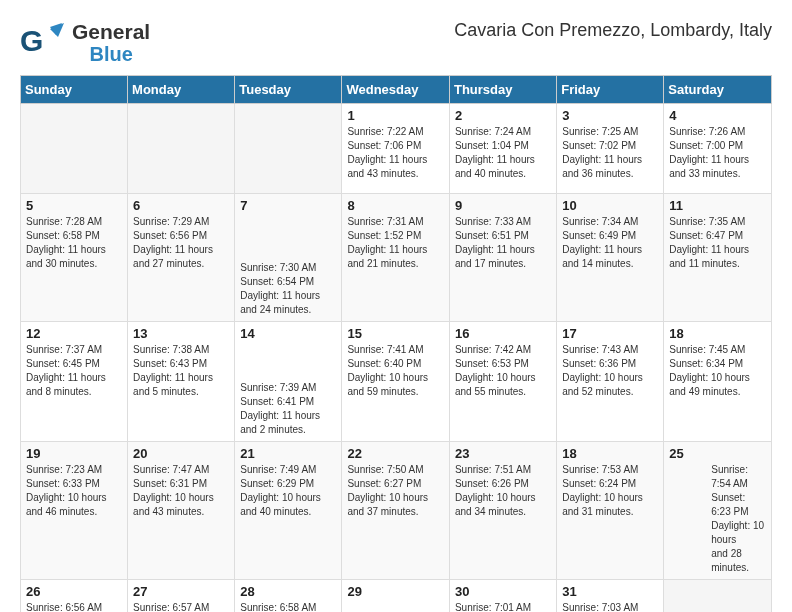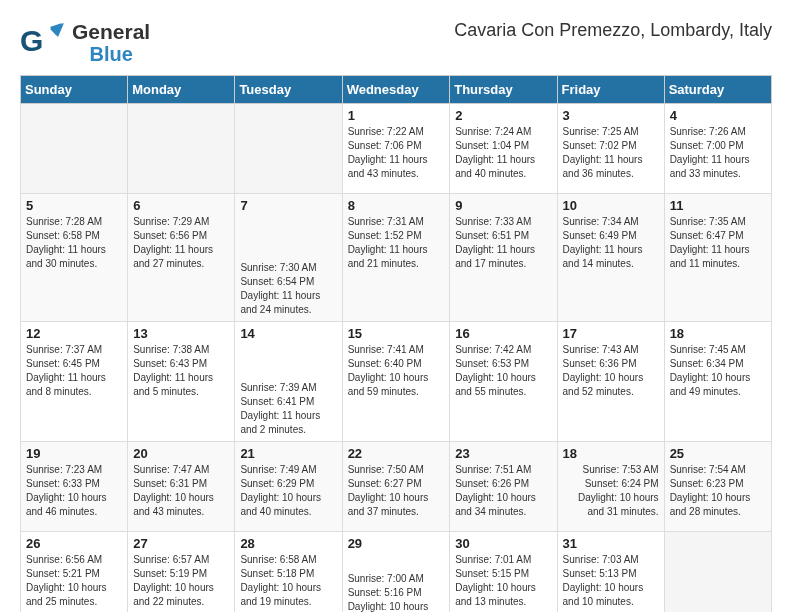--- a/index.html
+++ b/index.html
@@ -287,28 +287,28 @@
         </td>
         <td>
           <span class="day-num">23</span>
           <div class="day-info" style="white-space: pre-line;">Sunrise: 7:51 AM
 Sunset: 6:26 PM
 Daylight: 10 hours
 and 34 minutes.</div>
         </td>
         <td>
           <span class="day-num">18</span>
-          <div class="day-info" style="white-space: pre-line; text-align: right;">Sunrise: 7:53 AM
+          <div class="day-info" style="white-space: pre-line;">Sunrise: 7:53 AM
 Sunset: 6:24 PM
 Daylight: 10 hours
 and 31 minutes.</div>
         </td>
         <td>
           <span class="day-num">25</span>
-          <div class="day-info" style="white-space: pre-line;">Sunrise: 7:54 AM
+          <div class="day-info" style="white-space: pre-line; margin-left: 42px;">Sunrise: 7:54 AM
 Sunset: 6:23 PM
 Daylight: 10 hours
 and 28 minutes.</div>
         </td>
       </tr>
       <tr>
         <td>
           <span class="day-num">26</span>
           <div class="day-info" style="white-space: pre-line;">Sunrise: 6:56 AM
 Sunset: 5:21 PM

